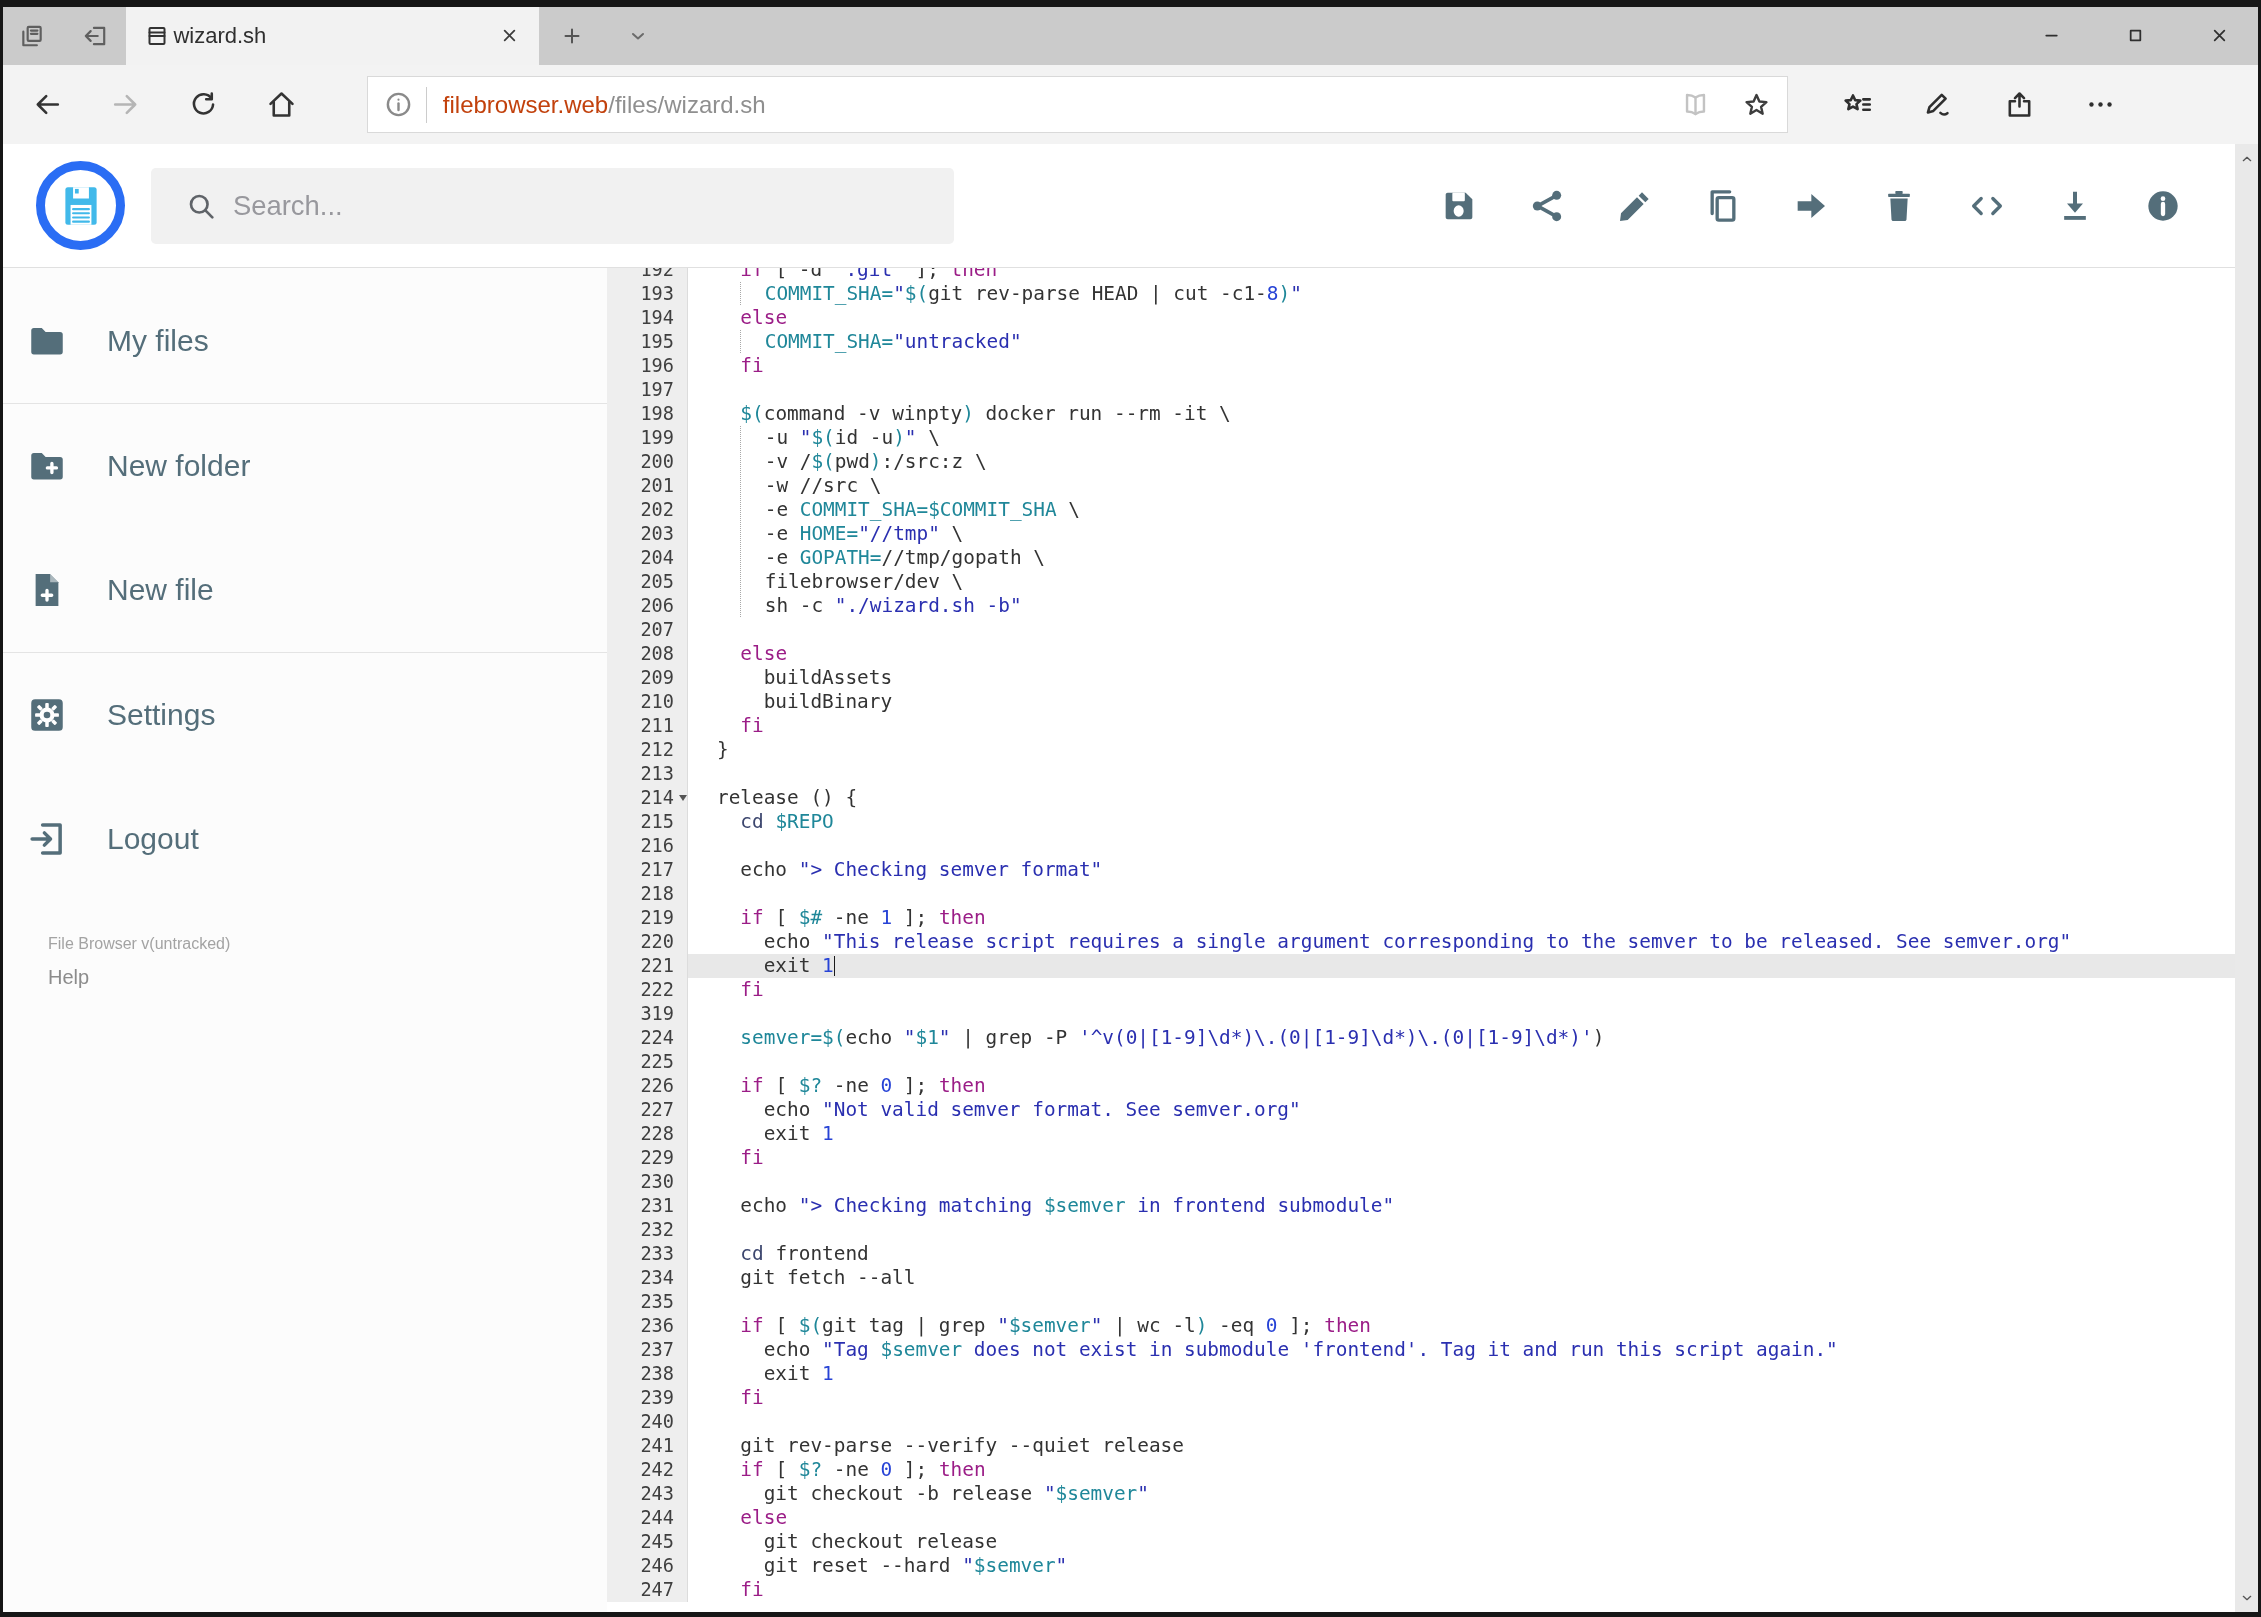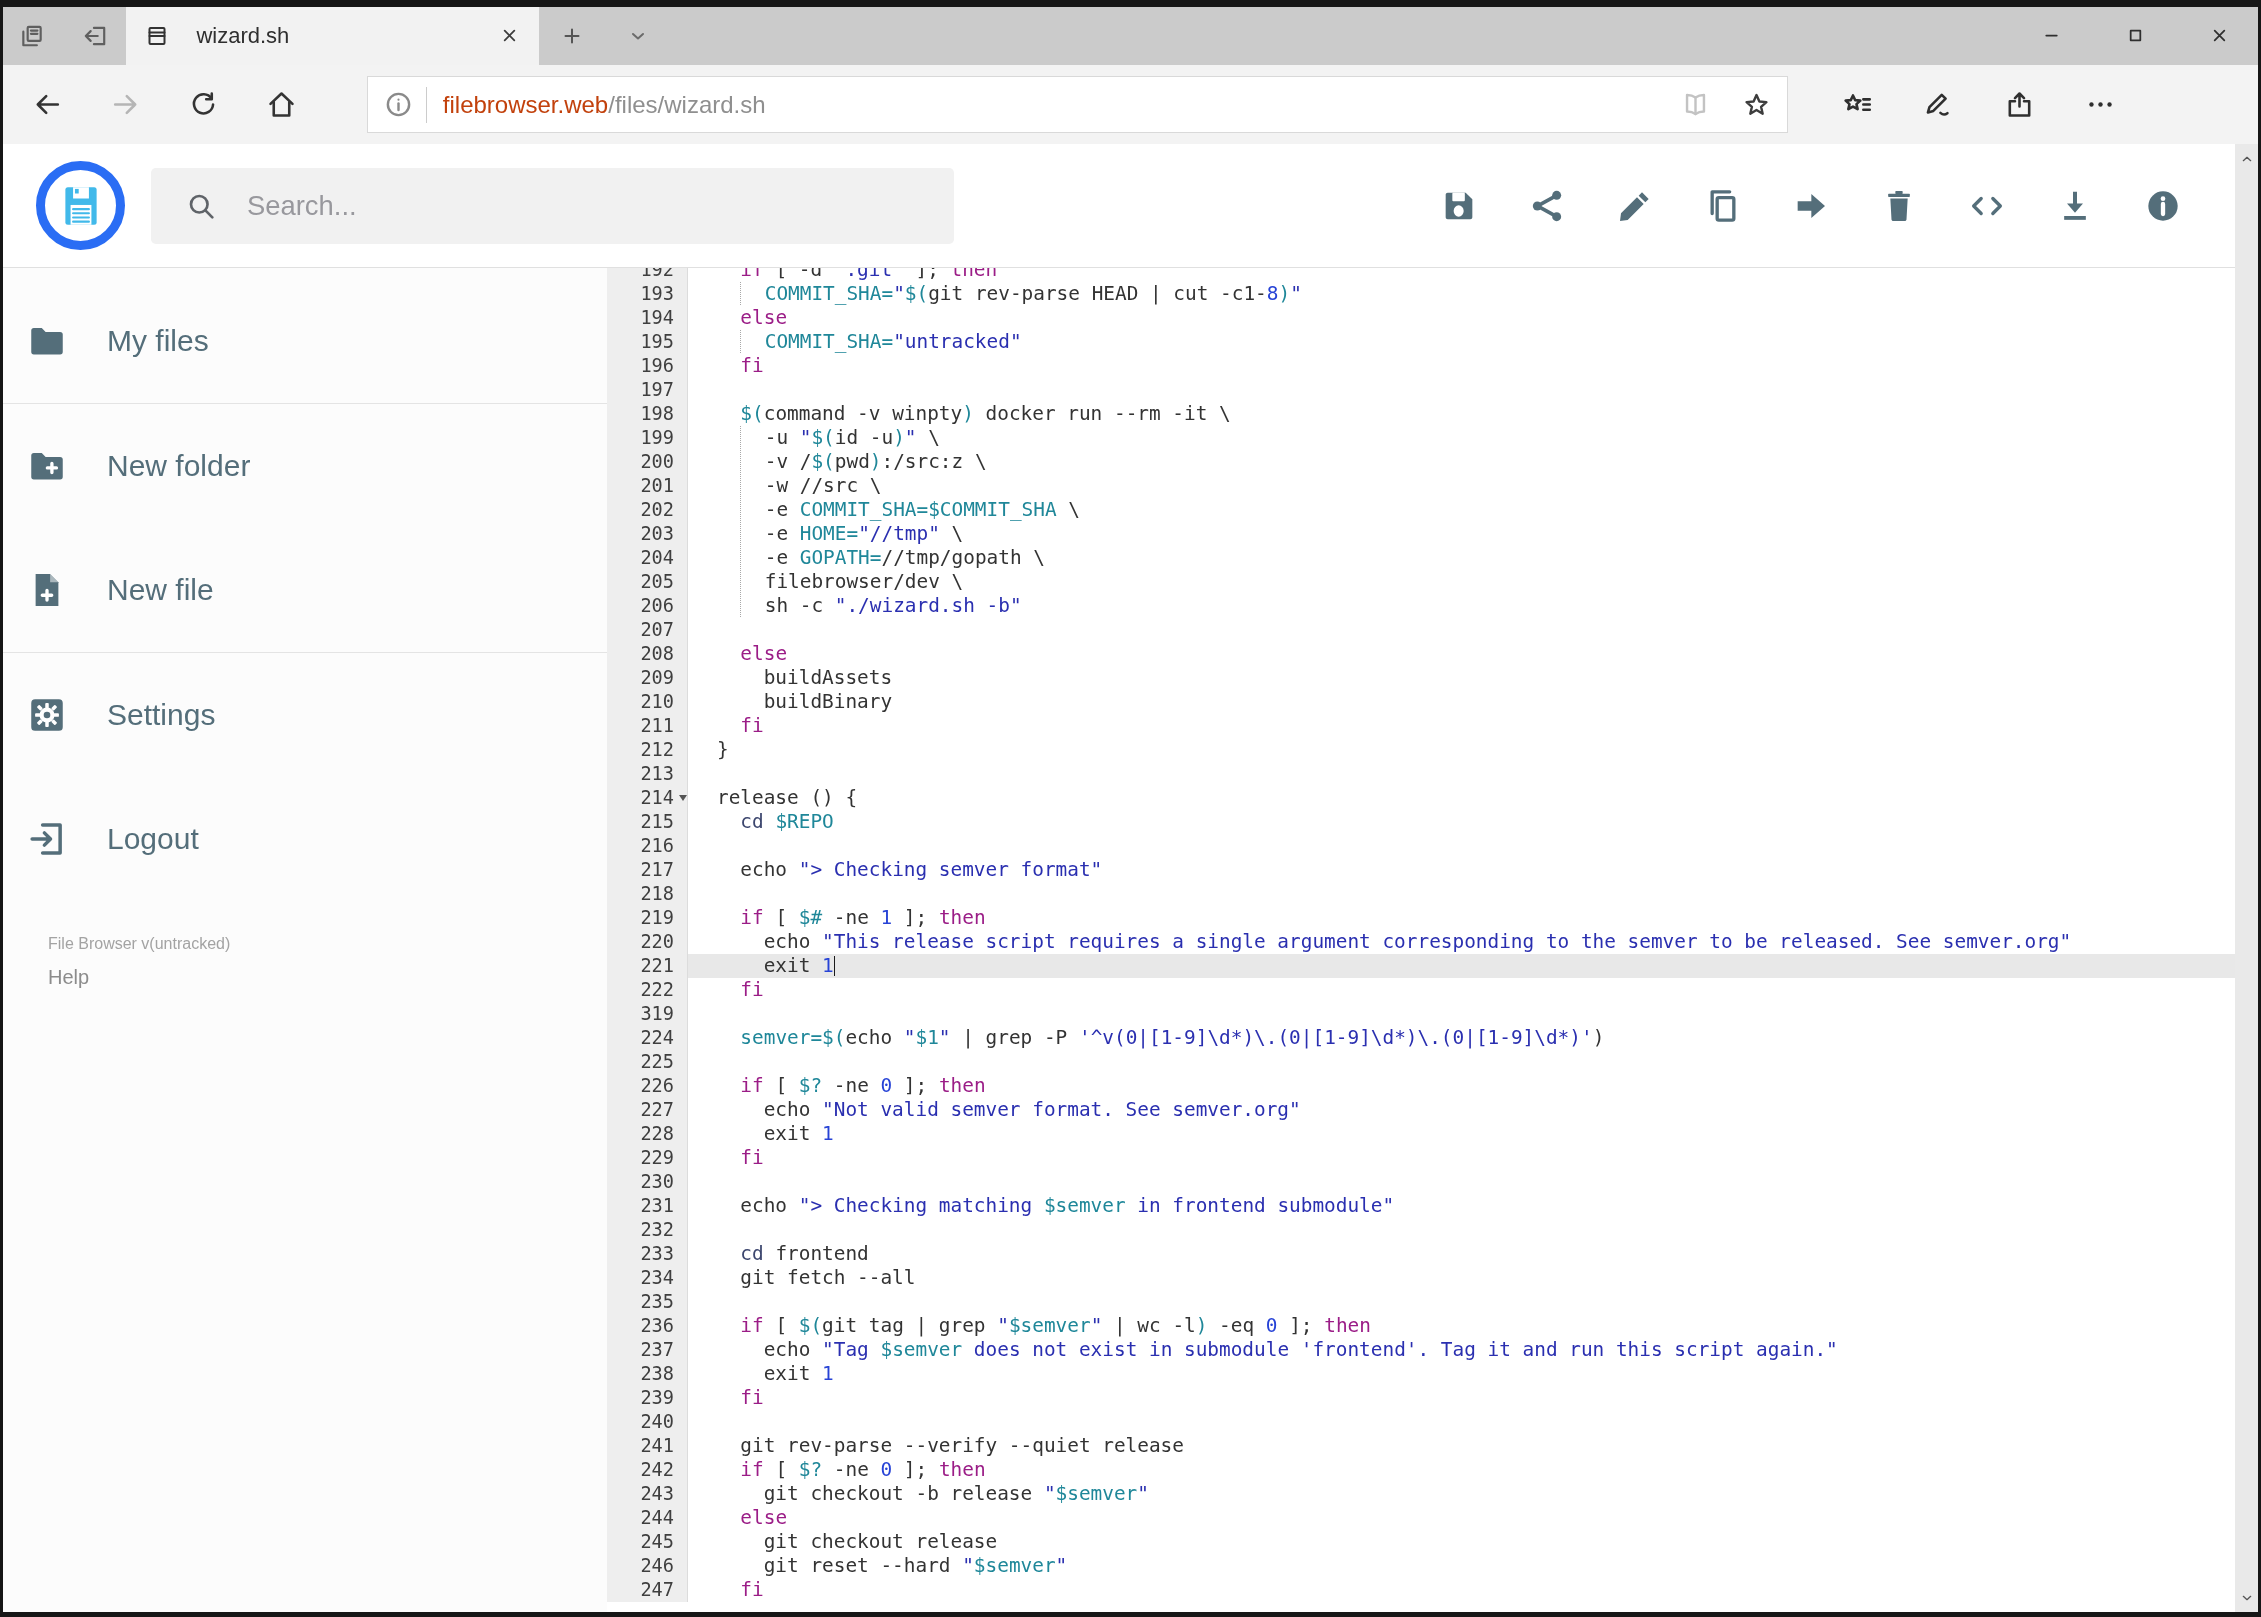--- a/index.html
+++ b/index.html
@@ -15,21 +15,21 @@
   
   .frame{position:absolute;background:#161616;z-index:50;}
   .f-top{left:0;top:0;width:2261px;height:6.5px;}
   .f-left{left:0;top:0;width:3.2px;height:1617px;}
   .f-right{right:0;top:0;width:3.2px;height:1617px;}
   .f-bottom{left:0;bottom:0;width:2261px;height:4.8px;}
 
   
   .titlebar{height:65px;padding-top:6.5px;background:#cbcbcb;display:flex;align-items:stretch;}
   .tb-btn{width:63px;display:flex;align-items:center;justify-content:center;color:#5f5f5f;}
-  .tab{width:413px;background:#f2f2f2;display:flex;align-items:center;gap:27px;padding:0 19.4px;color:#333;}
+  .tab{width:413px;background:#f2f2f2;display:flex;align-items:center;gap:4px;padding:0 19.4px;color:#333;}
   .tab-title{font-size:22px;color:#2f2f2f;flex:1;}
   .tab .closex{color:#3c3c3c;}
   .newtab{width:65px;display:flex;align-items:center;justify-content:center;color:#555;}
   .tabchev{width:68px;display:flex;align-items:center;justify-content:center;color:#6b6b6b;}
   .tb-spacer{flex:1;}
   .winbtn{width:84px;display:flex;align-items:center;justify-content:center;color:#2f2f2f;}
 
   
   .addrbar{height:79px;background:#f3f3f3;display:flex;align-items:center;padding-left:8px;}
   .nav-btn{width:78px;height:100%;display:flex;align-items:center;justify-content:center;color:#333;}
@@ -42,21 +42,21 @@
   .url-path{color:#8f8f8f;}
   .inbox-btn{width:61px;display:flex;align-items:center;justify-content:center;color:#3d3d3d;}
   .inbox-btn.disabled{color:#c3c3c3;}
   .right-btn{width:81px;height:100%;display:flex;align-items:center;justify-content:center;color:#2f2f2f;}
   .addr-right{margin-left:29px;display:flex;height:100%;}
 
   
   .appheader{height:124px;background:#fff;border-bottom:0.8px solid #e0e0e0;display:flex;align-items:center;position:relative;z-index:2;}
   .logo{margin-left:36px;width:89px;height:89px;border-radius:50%;border:9px solid var(--accent);background:#fff;display:flex;align-items:center;justify-content:center;overflow:hidden;}
   .logo .icn{width:50px;height:50px;}
-  .searchbox{margin-left:26px;width:803px;height:76px;background:#f1f1f1;border-radius:4.8px;display:flex;align-items:center;padding-left:34px;gap:30px;}
+  .searchbox{margin-left:26px;width:803px;height:76px;background:#f1f1f1;border-radius:4.8px;display:flex;align-items:center;padding-left:34px;gap:16px;}
   .searchbox .icn{color:#5f6368;}
   .search-ph{font-size:27.4px;color:#98989d;}
   .toolbar{margin-left:auto;margin-right:78px;display:flex;gap:48px;}
   .tool-btn{width:40px;height:40px;display:flex;align-items:center;justify-content:center;color:var(--slate);}
 
   
   .main{display:flex;height:1350px;}
   .sidebar{width:607px;background:#fcfcfc;padding-top:11.3px;flex:none;}
   .side-item{height:124px;display:flex;align-items:center;padding-left:26px;gap:39px;color:var(--slate);cursor:pointer;}
   .side-item .icn{width:42px;height:42px;}

